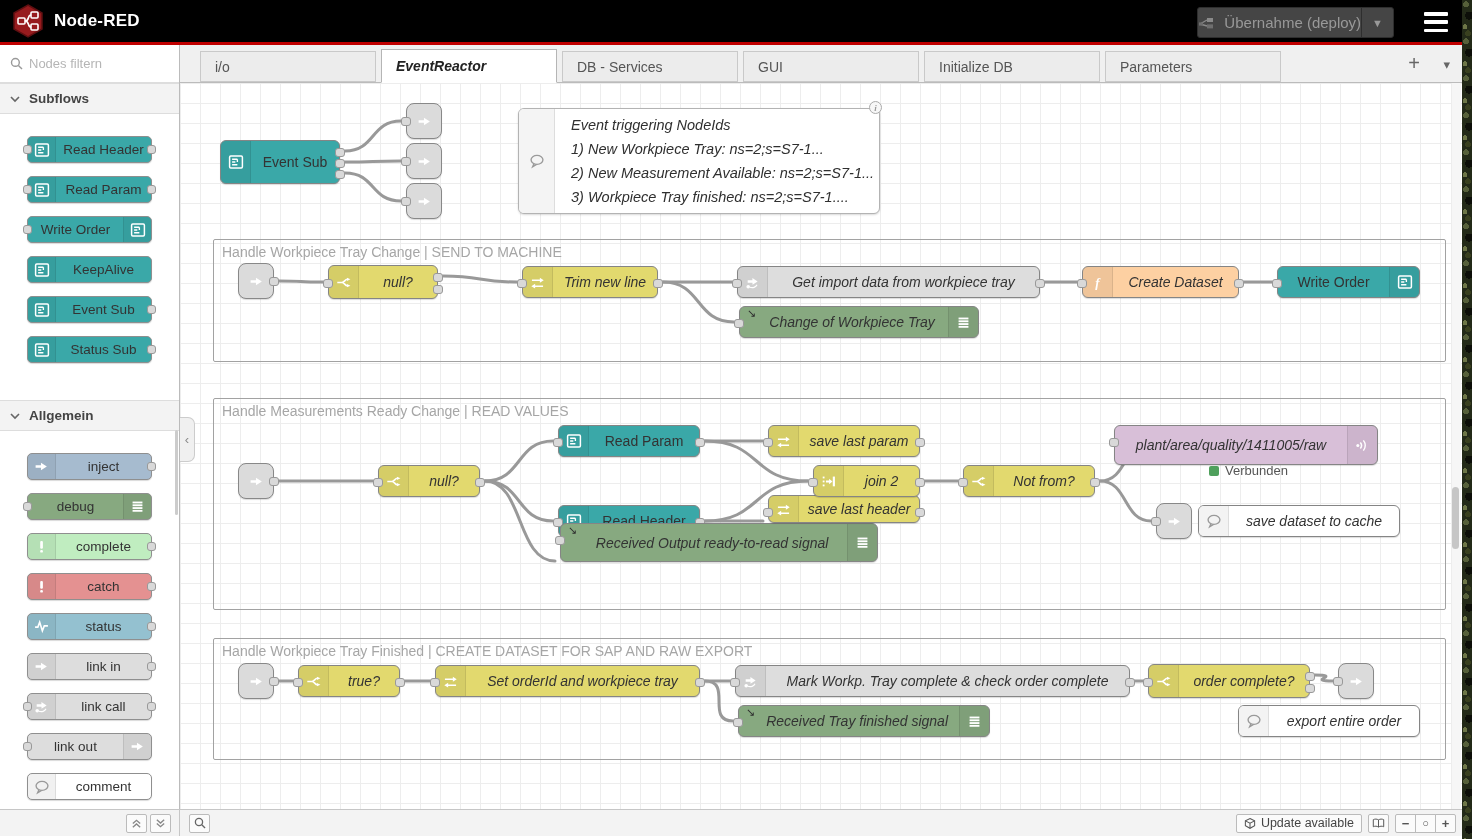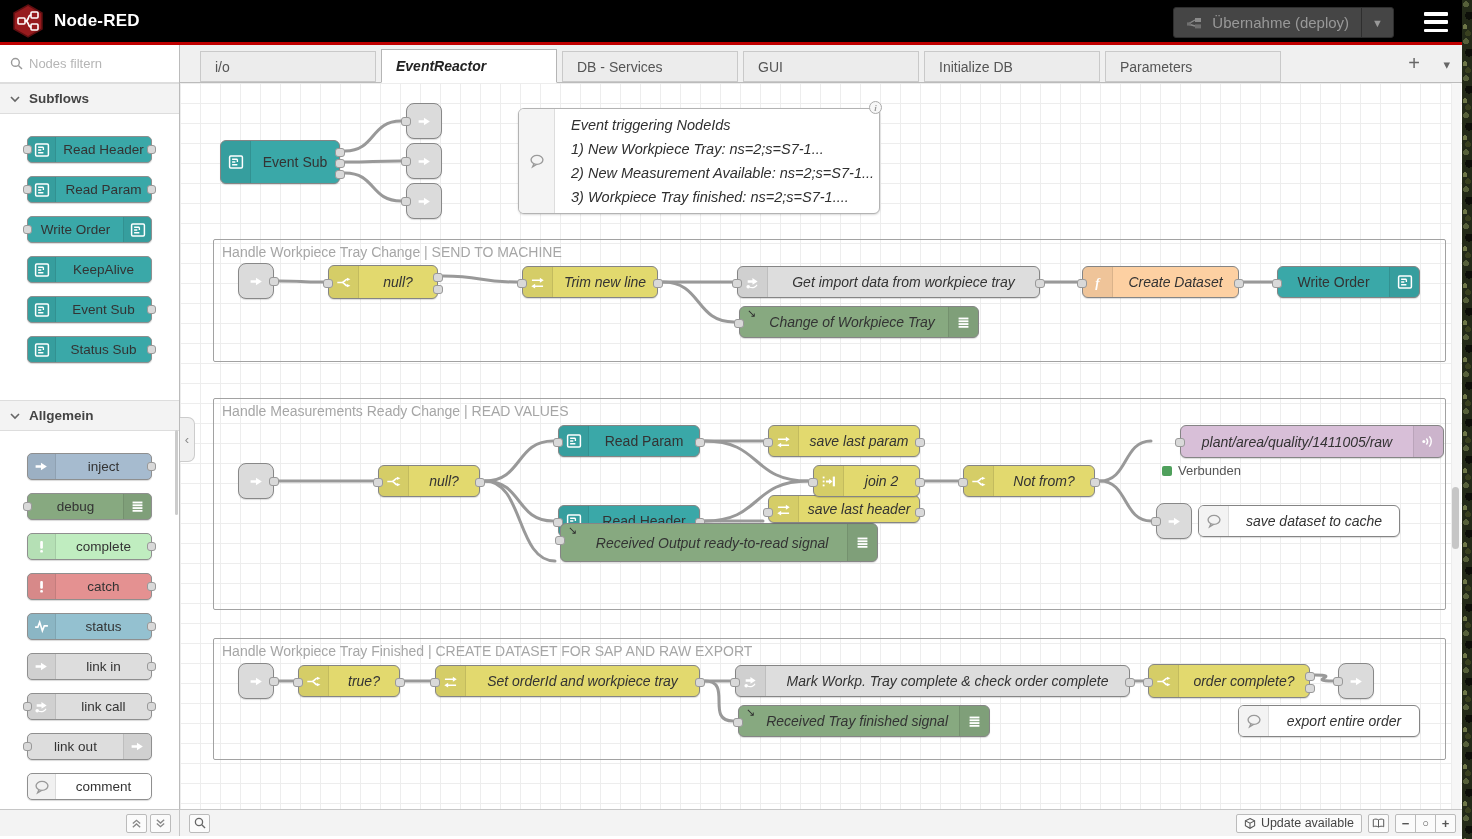--- a/index.html
+++ b/index.html
@@ -4,21 +4,21 @@
 <style>
   * { margin:0; padding:0; box-sizing:border-box; }
   html,body { width:1472px; height:839px; overflow:hidden; font-family:"Liberation Sans", sans-serif; background:#fff; }
   .app { position:relative; width:1472px; height:839px; }
 
   
   header { height:45px; background:#000; border-bottom:3px solid #c00000; display:flex; align-items:center; padding:0 0 0 12px; position:relative; }
   .logo { width:32px; height:34px; margin-right:10px; }
   .app-title { color:#fff; font-size:17px; font-weight:bold; letter-spacing:0.2px; }
   .deploy-btn { position:absolute; right:78px; top:7px; height:31px; background:#454545; border:1px solid #2e2e2e; border-radius:3px; display:flex; align-items:center; color:#999; font-size:15px; cursor:default; }
-  .deploy-main { display:flex; align-items:center; gap:9px; padding:0 12px; }
+  .deploy-main { display:flex; align-items:center; gap:9px; padding:0 0; }
   .deploy-caret { border-left:1px solid #2e2e2e; padding:0 10px; font-size:11px; color:#999; align-self:stretch; display:flex; align-items:center; }
   .hamburger { position:absolute; right:24px; top:12px; width:24px; height:20px; display:flex; flex-direction:column; justify-content:space-between; cursor:pointer; }
   .hamburger span { display:block; height:3.5px; background:#fff; border-radius:1px; }
 
   
   .workspace { display:flex; height:764px; }
   aside { width:180px; border-right:1px solid #bbb; background:#fff; position:relative; overflow:hidden; }
   .center { flex:1; display:flex; flex-direction:column; position:relative; }
 
   
@@ -60,21 +60,21 @@
   .flow-node:not(.rev) .nicon { border-right:1px solid rgba(0,0,0,0.09); border-radius:5px 0 0 5px; }
   .flow-node.rev .nicon { border-left:1px solid rgba(0,0,0,0.09); border-radius:0 5px 5px 0; }
   .nlabel { flex:1; display:flex; align-items:center; justify-content:center; padding:0 8px; white-space:nowrap; }
   .nlabel.italic { font-style:italic; }
   .suffix { font-size:11px; margin-left:7px; font-style:normal; color:#2d2d2d; }
   .nport { position:absolute; width:10px; height:9px; background:#d9d9d9; border:1px solid #999; border-radius:3px; cursor:crosshair; }
   .link-node { position:absolute; width:36px; height:36px; background:#dbdbdb; border:1px solid #888; border-radius:8px; box-shadow:0 1px 1px rgba(0,0,0,.14); display:flex; align-items:center; justify-content:center; cursor:move; }
   .comment-node { background:#fff; }
   .comment-node .nicon { background:#f3f3f3; }
 
-  .node-status { position:absolute; display:flex; align-items:center; gap:6px; font-size:13px; color:#555; }
+  .node-status { position:absolute; display:flex; align-items:center; gap:6px; font-size:13px; color:#555;padding-left:47px; }
   .status-dot { width:10px; height:10px; border-radius:2px; background:#4fa05c; }
 
   .comment-box { position:absolute; background:#fff; border:1px solid #b3b3b3; border-radius:6px; box-shadow:0 1px 2px rgba(0,0,0,.15); display:flex; }
   .comment-strip { width:36px; flex:0 0 36px; background:#f4f4f4; border-right:1px solid #ddd; border-radius:5px 0 0 5px; display:flex; align-items:center; justify-content:center; }
   .comment-lines { flex:1; padding:8px 0 8px 16px; display:flex; flex-direction:column; justify-content:space-between; font-style:italic; font-size:14.5px; color:#2f2f2f; white-space:nowrap; }
   .comment-info { position:absolute; top:-8px; right:-3px; width:13px; height:13px; background:#f7f7f7; border:1.5px solid #aaa; border-radius:50%; color:#999; font:italic bold 9px "Liberation Serif", serif; display:flex; align-items:center; justify-content:center; }
 
   .collapse-handle { position:absolute; left:0; top:334px; width:15px; height:45px; background:#f0f0f0; border:1px solid #ccc; border-left:none; border-radius:0 7px 7px 0; display:flex; align-items:center; justify-content:center; color:#888; font-size:13px; cursor:pointer; }
   .canvas-vscroll-track { position:absolute; right:11px; top:0; bottom:0; width:10px; background:#f6f6f6; border-left:1px solid #ededed; }
   .canvas-vscroll-thumb { position:absolute; right:13px; top:404px; width:7px; height:62px; background:#c6c6c6; border-radius:4px; }
@@ -671,21 +671,21 @@
                   <svg width="15" height="15" viewBox="0 0 14 14">
                     <path d="M1.2 7h4.6M5.4 7c2.7 0 2.7-3 5.3-3M5.4 7c2.7 0 2.7 3 5.3 3" fill="none" stroke="#fff" stroke-width="1.5"></path>
                     <path fill="#fff" d="M10.2 2.5l3.3 1.5-3.3 1.5zM10.2 8.5l3.3 1.5-3.3 1.5z"></path>
                   </svg>
                 </span>
               </span>
               <span class="nlabel italic">Not from?</span>
               <span class="nport" style="left:-6px;top:11.5px"></span>
               <span class="nport" style="right:-6px;top:11.5px"></span>
             </div>
-            <div class="flow-node rev" style="left:1000px;top:342px;width:264px;height:33px;background:#d8bfd8">
+            <div class="flow-node rev" style="left:934px;top:342px;width:264px;height:40px;background:#d8bfd8">
               <span class="nicon">
                 <span class="icon ">
                   <svg width="15" height="15" viewBox="0 0 14 14">
                     <circle cx="2.6" cy="7" r="1.4" fill="#fff"></circle>
                     <path d="M5 4.2a4.4 4.4 0 0 1 0 5.6M7.8 2.2a7.6 7.6 0 0 1 0 9.6" fill="none" stroke="#fff" stroke-width="1.4"></path>
                   </svg>
                 </span>
               </span>
               <span class="nlabel italic">plant/area/quality/1411005/raw</span>
               <span class="nport" style="left:-6px;top:11.5px"></span>

